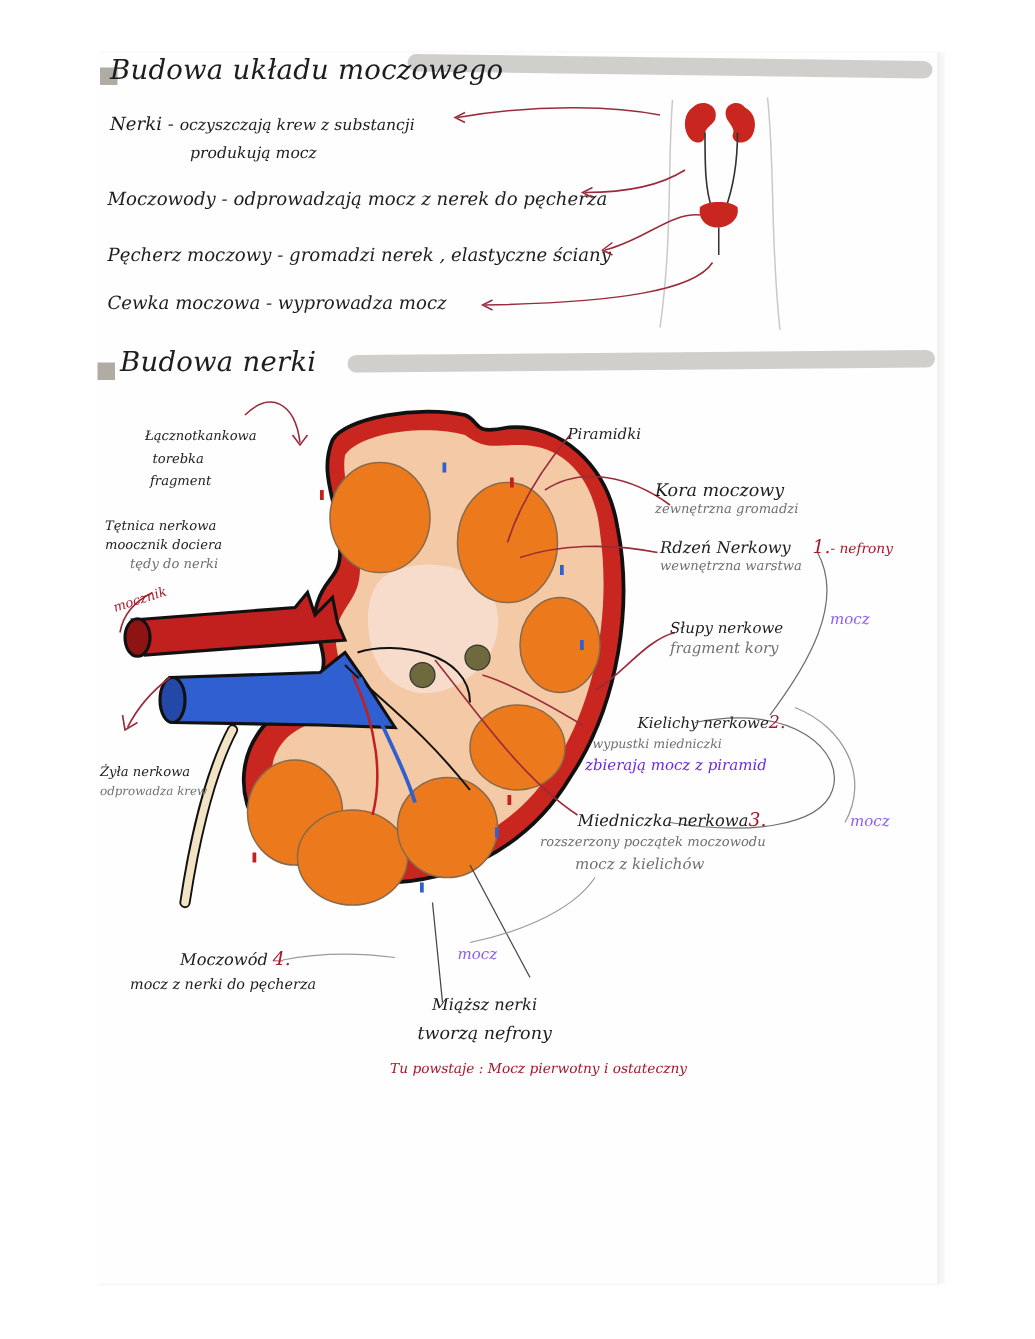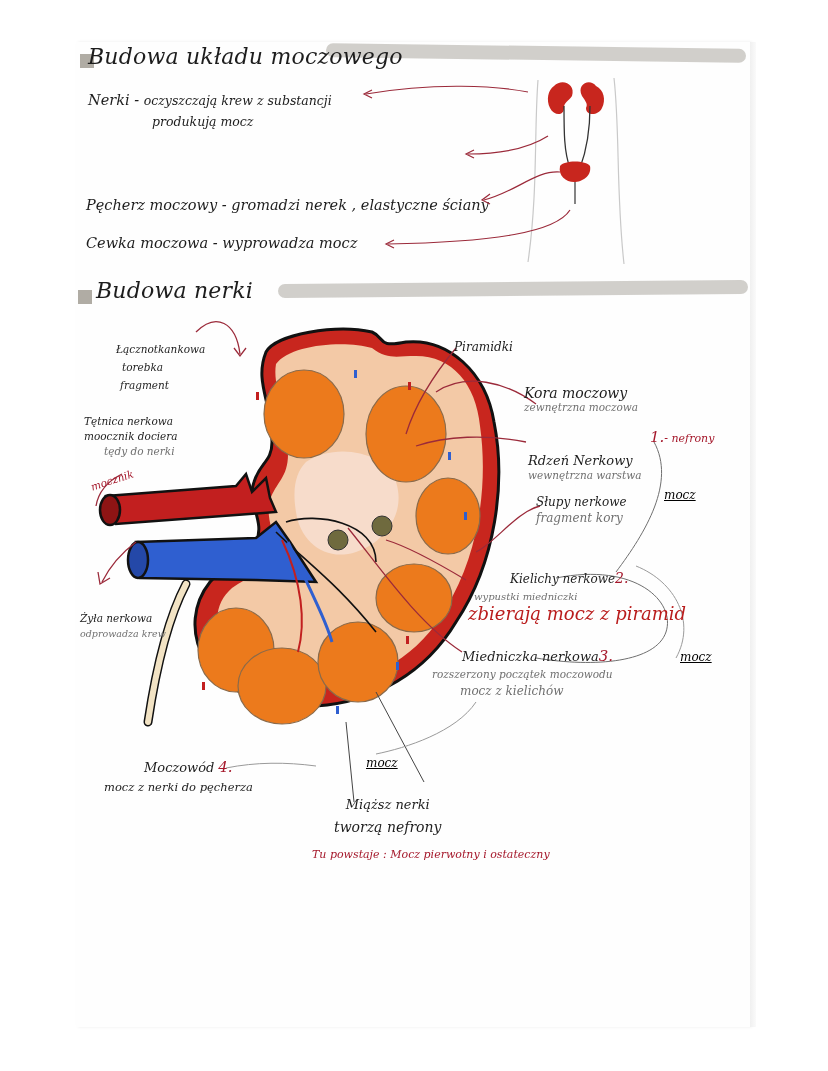--- a/index.html
+++ b/index.html
@@ -8,21 +8,21 @@
       position: relative; overflow: hidden;
       font-family: "DejaVu Sans", sans-serif;
     }
     .page {
       position: absolute; left: 76px; top: 42px; width: 674px; height: 985px;
       background: #fefefe;
       box-shadow: 2px 0 3px rgba(0,0,0,0.08);
     }
     .page-edge { position:absolute; right:-6px; top:0; width:6px; height:985px; background:linear-gradient(90deg,#f0f0f0,#fafafa); }
     .hand { position: absolute; color: #1d1d1d; font-family: "DejaVu Sans", sans-serif; white-space: nowrap; }
-    .hand.pencil { color: #000000; text-decoration: underline; }
+    .hand.pencil { color: #8b5cf6; }
     .hand.red { color: #a5182b; }
     .heading { font-size: 22px; letter-spacing: 0.2px; font-family: "DejaVu Serif", serif; font-style: italic; }
     .item-label { font-size: 14.5px; font-style: italic; font-family: "DejaVu Serif", serif; }
     .small { font-size: 12px; font-style: italic; font-family: "DejaVu Serif", serif; }
     .tiny { font-size: 10.5px; font-style: italic; font-family: "DejaVu Serif", serif; }
     .num { color: #a5182b; font-size: 18px; }
     svg.layer { position: absolute; left: 0; top: 0; }
     .highlight-bar { position: absolute; height: 14px; background: #c9c7c2; border-radius: 7px; opacity: 0.85; }
     .bullet { position: absolute; width: 14px; height: 14px; background: #b0aca4; }
   </style>
@@ -34,20 +34,23 @@
 
   <div class="bullet" style="left:4px;top:12px;"></div>
   <div class="highlight-bar" style="left:250px;top:4px;width:420px;transform:rotate(0.8deg);"></div>
   <div class="hand heading" style="left:12px;top:2px;">Budowa układu moczowego</div>
 
   <div class="hand item-label" style="left:12px;top:50px;">
     <span>Nerki</span><span> - </span><span style="font-size:12.5px;">oczyszczają krew z substancji</span>
   </div>
   <div class="hand item-label" style="left:76px;top:72px;font-size:12.5px;">produkują mocz</div>
 
+  <div class="hand item-label" style="left:10px;top:110px;">
+    <span>Moczowody</span><span> - </span><span>odprowadzają mocz z nerek do pęcherza</span>
+  </div>
   <div class="hand item-label" style="left:10px;top:155px;">
     <span>Pęcherz moczowy</span><span> - </span><span>gromadzi nerek , elastyczne ściany</span>
   </div>
   <div class="hand item-label" style="left:10px;top:193px;">
     <span>Cewka moczowa</span><span> - </span><span>wyprowadza mocz</span>
   </div>
 
   <svg class="layer" width="674" height="240" viewBox="0 0 674 240">
 
     <path d="M462 38 C458 90, 462 150, 452 220" stroke="#c9c9c9" stroke-width="1.2" fill="none"></path>
@@ -161,42 +164,42 @@
 
   <div class="hand tiny" style="left:4px;top:568px;line-height:16px;">
     <div>Żyła nerkowa</div>
     <div style="color:#6f6f6f;font-size:9.5px;">odprowadza krew</div>
   </div>
 
   <div class="hand small" style="left:378px;top:298px;">Piramidki</div>
 
   <div class="hand small" style="left:448px;top:344px;line-height:14px;">
     <div style="font-size:14px;">Kora moczowy</div>
-    <div style="color:#6f6f6f;font-size:10.5px;">zewnętrzna moczowa</div>
-  </div>
-
-  <div class="hand small" style="left:452px;top:412px;line-height:14px;">
+    <div style="color:#6f6f6f;font-size:10.5px;">zewnętrzna gromadzi</div>
+  </div>
+
+  <div class="hand small" style="left:452px;top:390px;line-height:14px;">
     <div style="font-size:13px;">Rdzeń Nerkowy</div>
     <div style="color:#6f6f6f;font-size:10.5px;">wewnętrzna warstwa</div>
   </div>
   <div class="hand red small" style="left:574px;top:386px;">
     <span style="font-size:15px;">1.</span><span style="font-size:11px;">- nefrony</span>
   </div>
 
   <div class="hand pencil tiny" style="left:588px;top:446px;font-size:12px;">mocz</div>
 
   <div class="hand small" style="left:460px;top:452px;line-height:16px;">
     <div>Słupy nerkowe</div>
     <div style="color:#6f6f6f;">fragment kory</div>
   </div>
 
   <div class="hand small" style="left:392px;top:528px;line-height:17px;">
     <div style="padding-left:42px;"><span>Kielichy nerkowe</span><span class="num" style="font-size:14px;">2.</span></div>
     <div style="color:#6f6f6f;font-size:10px;padding-left:6px;">wypustki miedniczki</div>
-    <div style="color:#b91c1c;font-size:18px;font-style:italic;">zbierają mocz z piramid</div>
+    <div style="color:#6d28d9;font-size:12px;font-style:italic;">zbierają mocz z piramid</div>
   </div>
 
   <div class="hand small" style="left:356px;top:606px;line-height:17px;">
     <div style="padding-left:30px;"><span style="font-size:13px;">Miedniczka nerkowa</span><span class="num" style="font-size:15px;">3.</span></div>
     <div style="color:#6f6f6f;font-size:10.5px;">rozszerzony początek moczowodu</div>
     <div style="color:#6f6f6f;font-size:12px;padding-left:28px;">mocz z kielichów</div>
   </div>
 
   <div class="hand pencil tiny" style="left:604px;top:608px;font-size:12px;">mocz</div>
 

